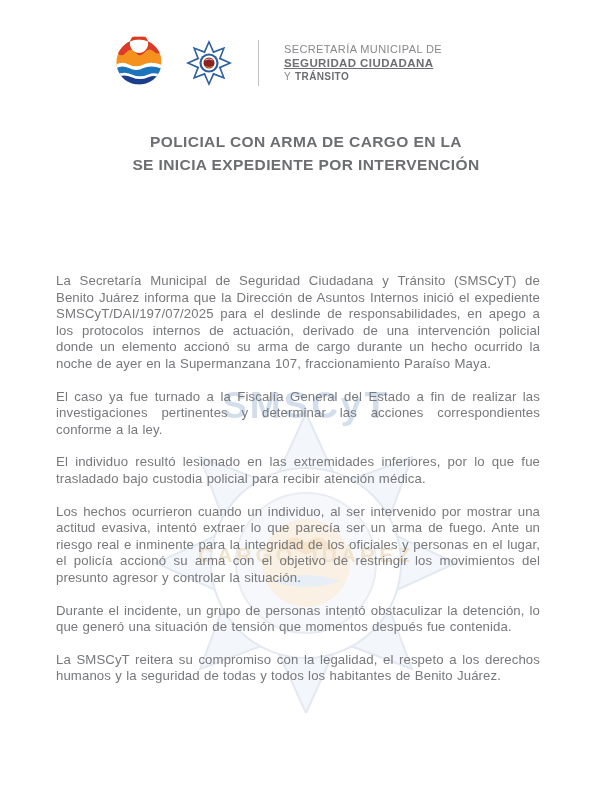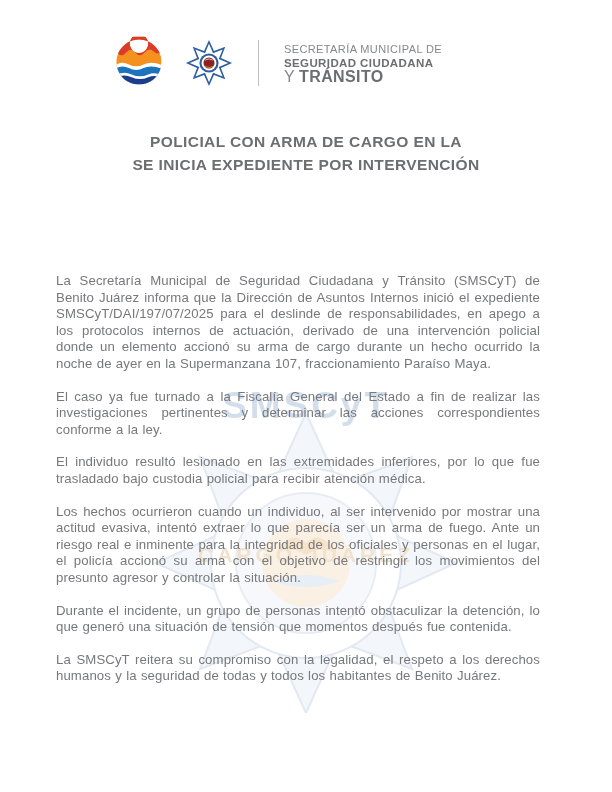--- a/index.html
+++ b/index.html
@@ -18,22 +18,22 @@
     font-size:21px;font-weight:bold;color:#f0e2cd;letter-spacing:4px;}
 
   
   .header{position:absolute;top:36px;left:0;width:558px;display:flex;
     justify-content:center;align-items:center;gap:23px;z-index:2;}
   .logo-cancun{width:46px;height:54px;}
   .logo-badge{width:48px;height:50px;}
   .header-divider{width:1px;height:46px;background:#bcbec0;margin:0 2px;}
   .org-block{display:flex;flex-direction:column;line-height:14px;}
   .org-line1{font-size:11px;color:#85878a;letter-spacing:0.4px;}
-  .org-line2{font-size:11.5px;font-weight:bold;color:#6d6e71;letter-spacing:0.4px;}
-  .org-line3{font-size:16px;font-weight:bold;color:#6d6e71;letter-spacing:0.4px;}
+  .org-line2{font-size:11.5px;font-weight:bold;color:#6d6e71;letter-spacing:0.4px;text-decoration:underline;}
+  .org-line3{font-size:10px;font-weight:bold;color:#6d6e71;letter-spacing:0.4px;}
   .org-normal{font-weight:normal;color:#85878a;margin-right:4px;}
 
   
   .title{position:absolute;top:131px;left:0;width:612px;text-align:center;z-index:2;
     font-size:15.5px;font-weight:bold;color:#6d6e71;line-height:22.5px;letter-spacing:0.4px;}
 
   
   .dateline{position:absolute;top:240px;right:57px;z-index:2;
     font-size:13px;font-weight:bold;color:#6d6e71;letter-spacing:0.2px;}
 

